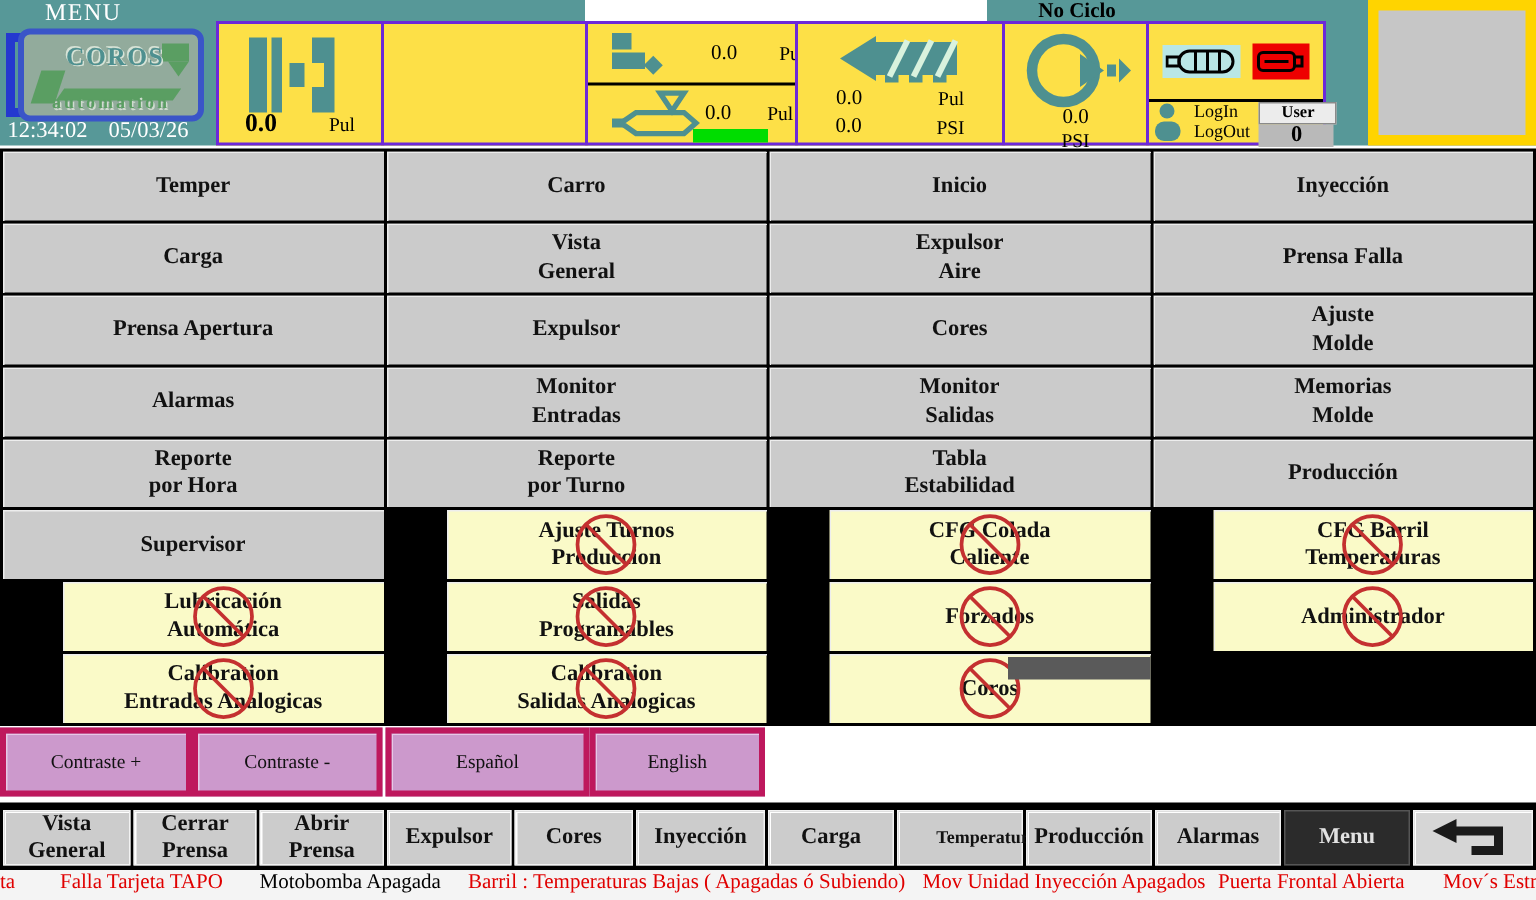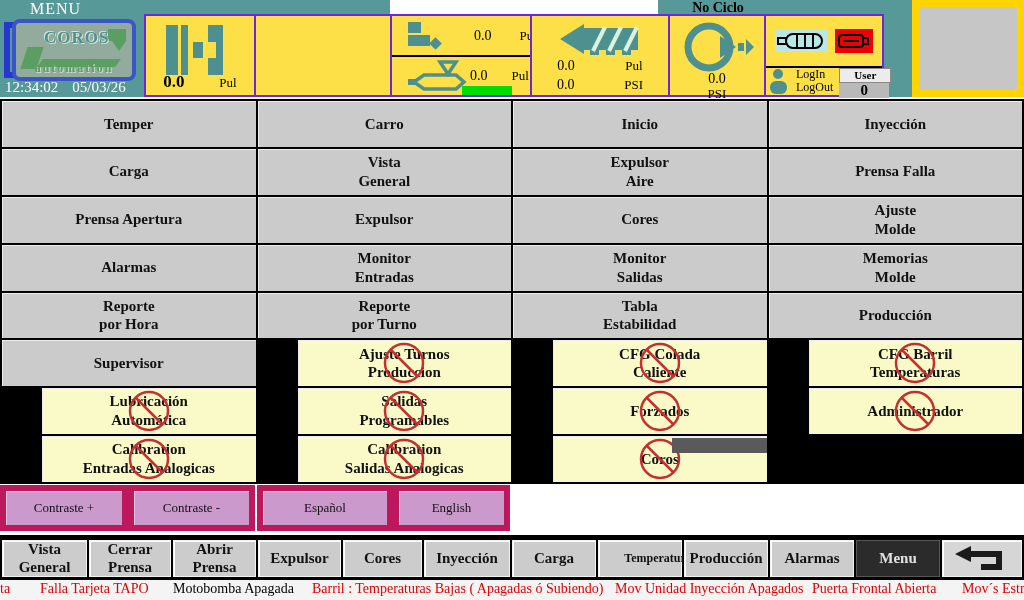--- a/index.html
+++ b/index.html
@@ -67,21 +67,21 @@
         font-weight:bold;font-size:15px;line-height:1.25;color:#111;position:relative;
         box-shadow:inset 1px 1px 0 #ededed;cursor:default;}
   .cell.r{background:#fafac8;margin-left:40px;}
   .pb{position:absolute;left:50%;top:50%;width:44px;height:44px;margin:-22px 0 0 -22px;pointer-events:none;}
   .pb circle{fill:none;stroke:#c43030;stroke-width:2.5;}
   .pb line{stroke:#c43030;stroke-width:2.5;}
   .coros-overlay{position:absolute;right:0;top:2px;width:95px;height:15px;background:#5a5a5a;}
 
   
   .util{left:0;top:484px;width:1024px;height:48px;background:#fff;}
-  .ubtn{top:1px;height:46px;background:#cc99cc;border:6px solid #be185d;box-shadow:inset 1px 1px 0 #e6c9e6;
+  .ubtn{top:1px;height:46px;background:#cc99cc;border:4px solid #be185d;box-shadow:inset 1px 1px 0 #e6c9e6;
         display:flex;align-items:center;justify-content:center;font-size:13px;color:#111;}
   .ub1{left:0;width:128px;} .ub2{left:128px;width:127px;} .ub3{left:257px;width:136px;} .ub4{left:393px;width:117px;}
 
   
   .nav{left:0;top:535px;width:1024px;height:45px;background:#000;}
   .nbtn{top:5px;height:37px;background:#ccc;border:1px solid #f2f2f2;box-shadow:inset 1px 1px 0 #fff;
         display:flex;flex-direction:column;align-items:center;justify-content:center;
         font-weight:bold;font-size:15px;line-height:1.15;color:#111;}
   .nbtn.small{font-size:12px;}
   .nbtn.active{background:#2b2b2b;color:#e2e2e2;border-color:#555;box-shadow:none;}

